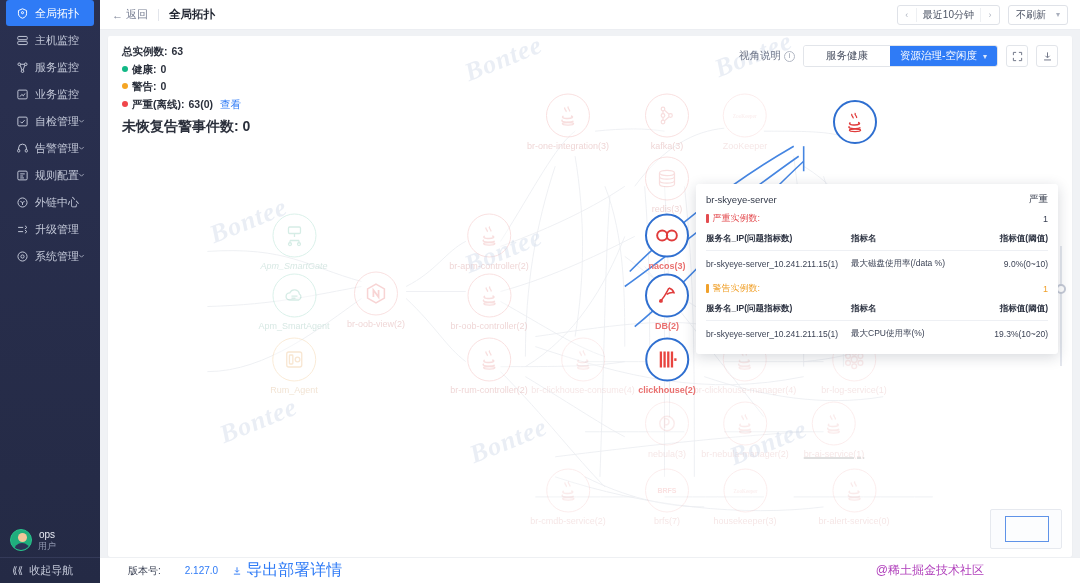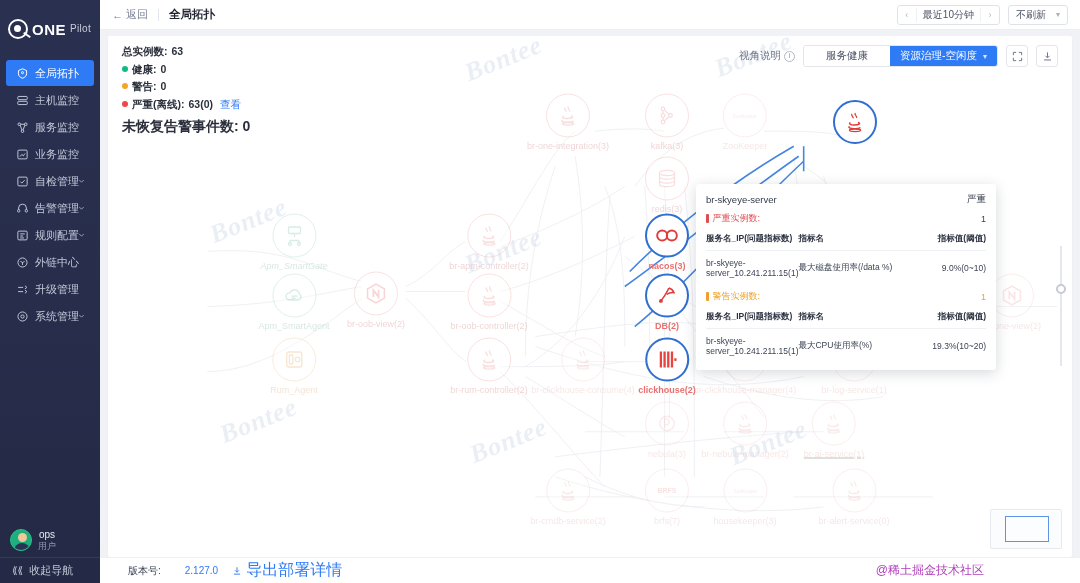--- a/index.html
+++ b/index.html
@@ -154,21 +154,21 @@
   .node.sel .label { color:#e9706f; font-weight:600; }
   .node.faded { opacity:.42; }
   .node.faded2 { opacity:.25; }
   .node .circle svg { display:block; }
 
   
   .glyph { width:24px;height:24px; }
 
   
   .popover {
-    position:absolute; left:588px; top:148px; width:300px;
+    position:absolute; left:588px; top:148px; width:362px;
     background:#fff; border-radius:3px;
     box-shadow: 0 3px 14px rgba(26,37,63,.18);
     z-index:20; padding: 9px 10px 8px 10px;
     font-size: 9px; color:#3a4154;
   }
   .pop-head { display:flex; align-items:center; justify-content:space-between; margin-bottom:6px;}
   .pop-title { font-size:9.5px; color:#333a4a; }
   .pop-sev { font-size:9.5px; color:#333a4a; }
   .sec-row { display:flex; align-items:center; justify-content:space-between; margin: 6px 0 2px 0;}
   .sec-label { display:flex; align-items:center; gap:4px; font-size:9px; }
@@ -226,25 +226,20 @@
     position:absolute; right:96px; bottom:4px; font-size:12px;
     color:#a21caf; opacity:.85; z-index:40; pointer-events:none;
   }
 </style>
 </head>
 <body>
 
 <div id="app">
 
   <aside class="sidebar">
-    <div class="brand">
-      <div class="brand-logo"></div>
-      <div class="brand-one">ONE</div>
-      <div class="brand-pilot">Pilot</div>
-    </div>
 
     <nav class="nav" id="nav">
         <div class="nav-item active">
           <span class="nav-ico">
             <svg viewBox="0 0 16 16" fill="none" stroke="currentColor" stroke-width="1.2">
               <path d="M8 2.2 13 4.4v3.9c0 2.6-2 4.6-5 5.5-3-0.9-5-2.9-5-5.5V4.4z"></path>
               <circle cx="8" cy="7" r="1.3"></circle>
             </svg>
           </span>
           <span class="nav-label">全局拓扑</span>

